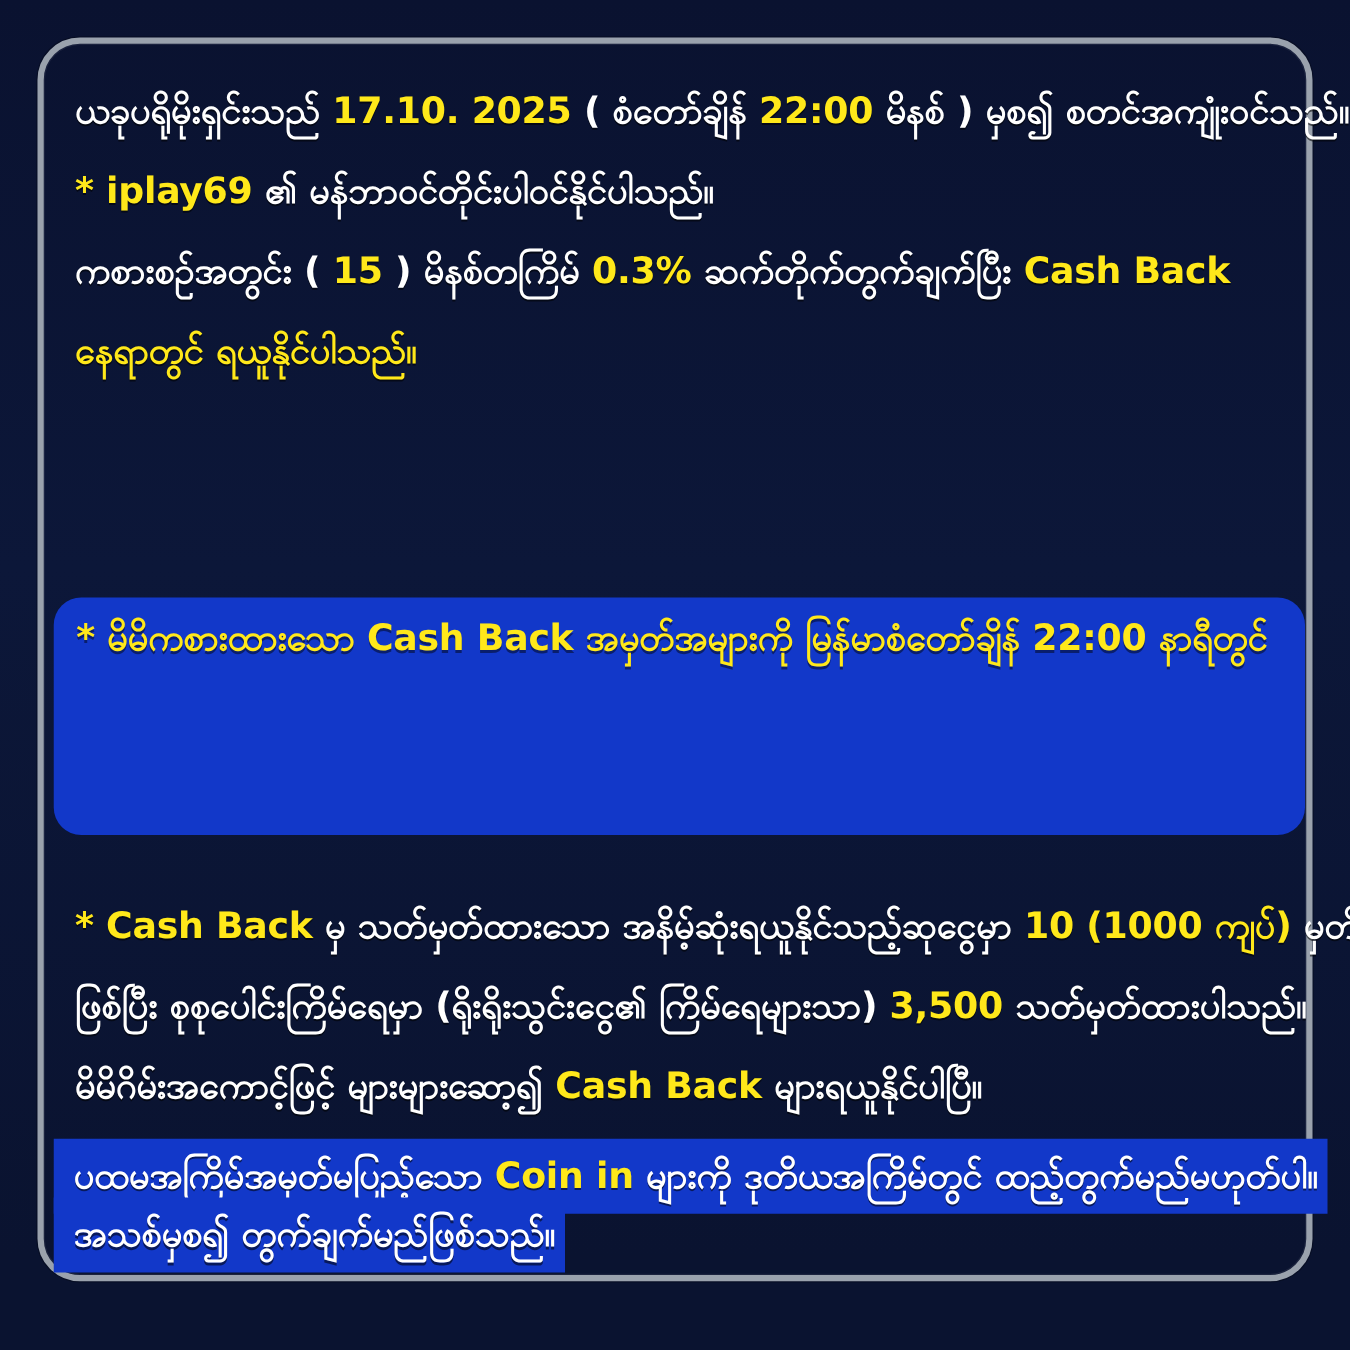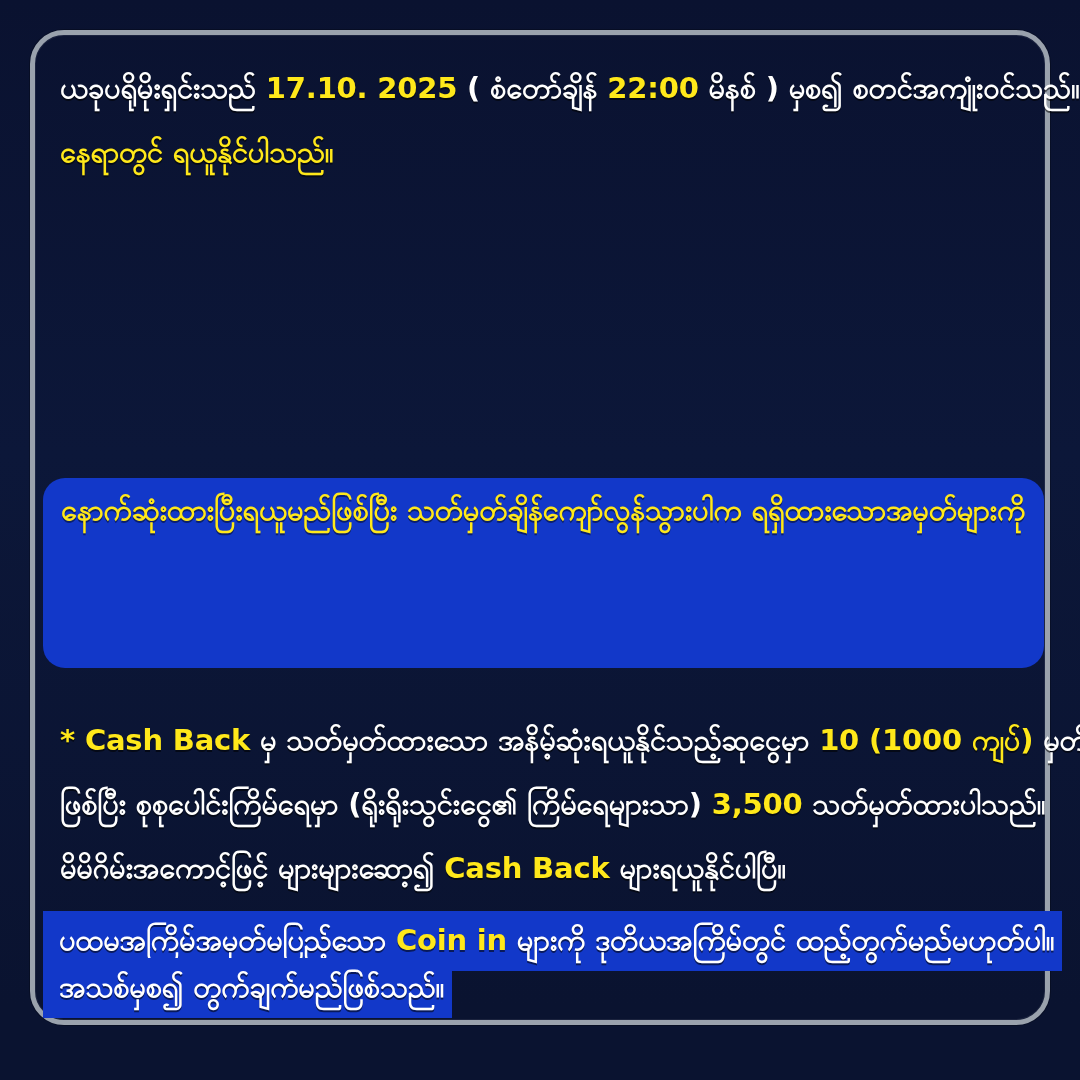--- a/index.html
+++ b/index.html
@@ -108,26 +108,28 @@
 <body>
 
 <div id="poster">
 
   <div id="frame"></div>
 
   <div id="content">
 
     <div class="blockA">
       <div class="line"><span class="w">ယခုပရိုမိုးရှင်းသည် </span><span class="y">17.10. 2025</span><span class="w"> ( စံတော်ချိန် </span><span class="y">22:00</span><span class="w"> မိနစ် ) မှစ၍ စတင်အကျုံးဝင်သည်။</span></div>
+      <div class="line"><span class="y">* </span><span class="y">iplay69</span><span class="w"> ၏ မန်ဘာဝင်တိုင်းပါဝင်နိုင်ပါသည်။</span></div>
+      <div class="line"><span class="w">ကစားစဉ်အတွင်း ( </span><span class="y">15</span><span class="w"> ) မိနစ်တကြိမ် </span><span class="y">0.3%</span><span class="w"> ဆက်တိုက်တွက်ချက်ပြီး </span><span class="y">Cash Back</span></div>
       <div class="line"><span class="y">နေရာတွင် ရယူနိုင်ပါသည်။</span></div>
     </div>
 
     <div id="panel">
       <div class="inner">
-        <div class="line"><span class="y">နောက်ဆုံးထားပြီးရယူမည်ဖြစ်ပြီး သတ်မှတ်ချိန်ကျော်လွန်သွားပါက ရရှိထားသောအမှတ်များကို</span></div>
+        <div class="line"><span class="y">* မိမိကစားထားသော </span><span class="y">Cash Back</span><span class="y"> အမှတ်အများကို မြန်မာစံတော်ချိန် </span><span class="y">22:00</span><span class="y"> နာရီတွင်</span></div>
       </div>
     </div>
 
     <div class="blockC">
       <div class="line"><span class="y">* </span><span class="y">Cash Back</span><span class="w"> မှ သတ်မှတ်ထားသော အနိမ့်ဆုံးရယူနိုင်သည့်ဆုငွေမှာ </span><span class="y">10 (1000 ကျပ်)</span><span class="w"> မှတ်</span></div>
       <div class="line"><span class="w">ဖြစ်ပြီး စုစုပေါင်းကြိမ်ရေမှာ (ရိုးရိုးသွင်းငွေ၏ ကြိမ်ရေများသာ)  </span><span class="y">3,500</span><span class="w">  သတ်မှတ်ထားပါသည်။</span></div>
       <div class="line"><span class="w">မိမိဂိမ်းအကောင့်ဖြင့် များများဆော့၍ </span><span class="y">Cash Back</span><span class="w"> များရယူနိုင်ပါပြီ။</span></div>
     </div>
 
     <div class="hlwrap" id="hl1">

